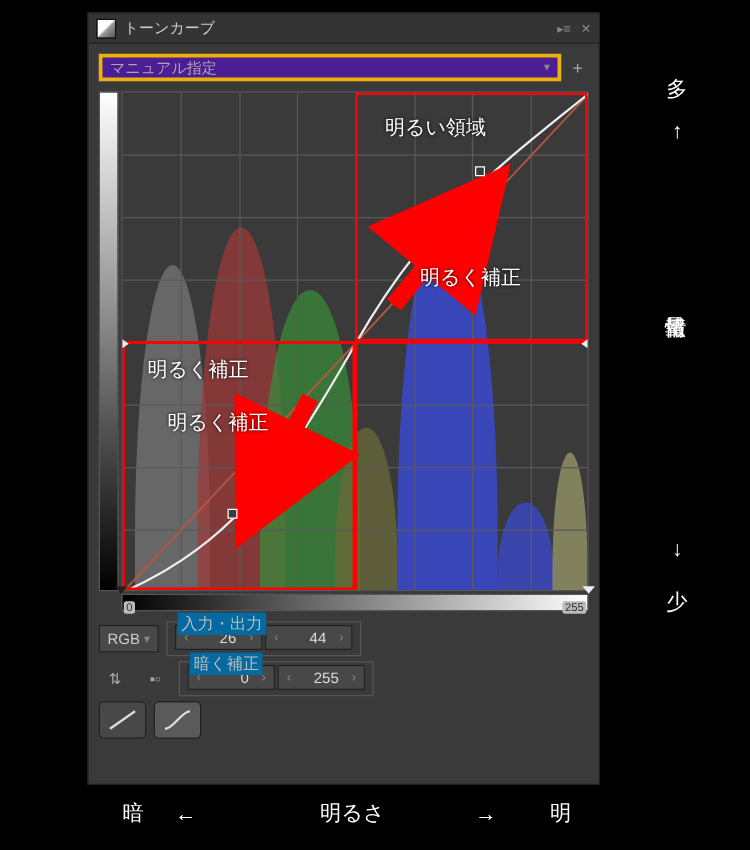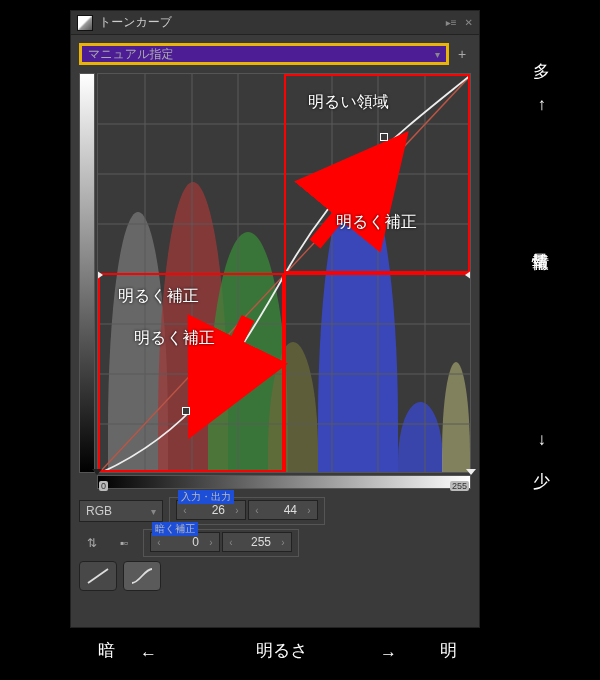--- a/index.html
+++ b/index.html
@@ -118,31 +118,31 @@
   .peak {
     position:absolute; bottom:0;
     border-radius: 60% 60% 0 0 / 100% 100% 0 0;
     opacity:0.75;
   }
 
   
   .controls { margin-top:8px; color:#bbb; }
   .row { display:flex; align-items:center; gap:6px; margin-bottom:4px; }
   .rgb-select {
-    width:84px; height:22px; background:#484848; border:1px solid #222; color:#ccc;
+    width:48px; height:22px; background:#484848; border:1px solid #222; color:#ccc;
     font-size:12px; display:flex; align-items:center; justify-content:space-between; padding:0 6px;
   }
   .rgb-select .chev { font-size:10px; color:#888; }
   .fieldset {
     border:1px solid #555; padding:2px 6px 4px 6px;
     display:flex; align-items:center; gap:2px;
     position:relative;
   }
   .fieldset .legend {
-    position:absolute; top:-8px; left:8px; font-size:10px; color:#bbb; background:#1d4ed8; padding:0 3px;
+    position:absolute; top:-8px; left:8px; font-size:13px; color:#bbb; background:#0369a1; padding:0 3px;
   }
   .spinner {
     display:flex; align-items:center; background:#484848; border:1px solid #222;
     height:20px; width:70px;
   }
   .spinner .arr { width:16px; text-align:center; color:#888; font-size:10px; cursor:pointer;}
   .spinner .val { flex:1; text-align:right; color:#ddd; font-size:12px; padding-right:4px;}
   .minibtn {
     width:26px;height:22px; color:#aaa; font-size:12px; display:flex;align-items:center;justify-content:center;
   }

